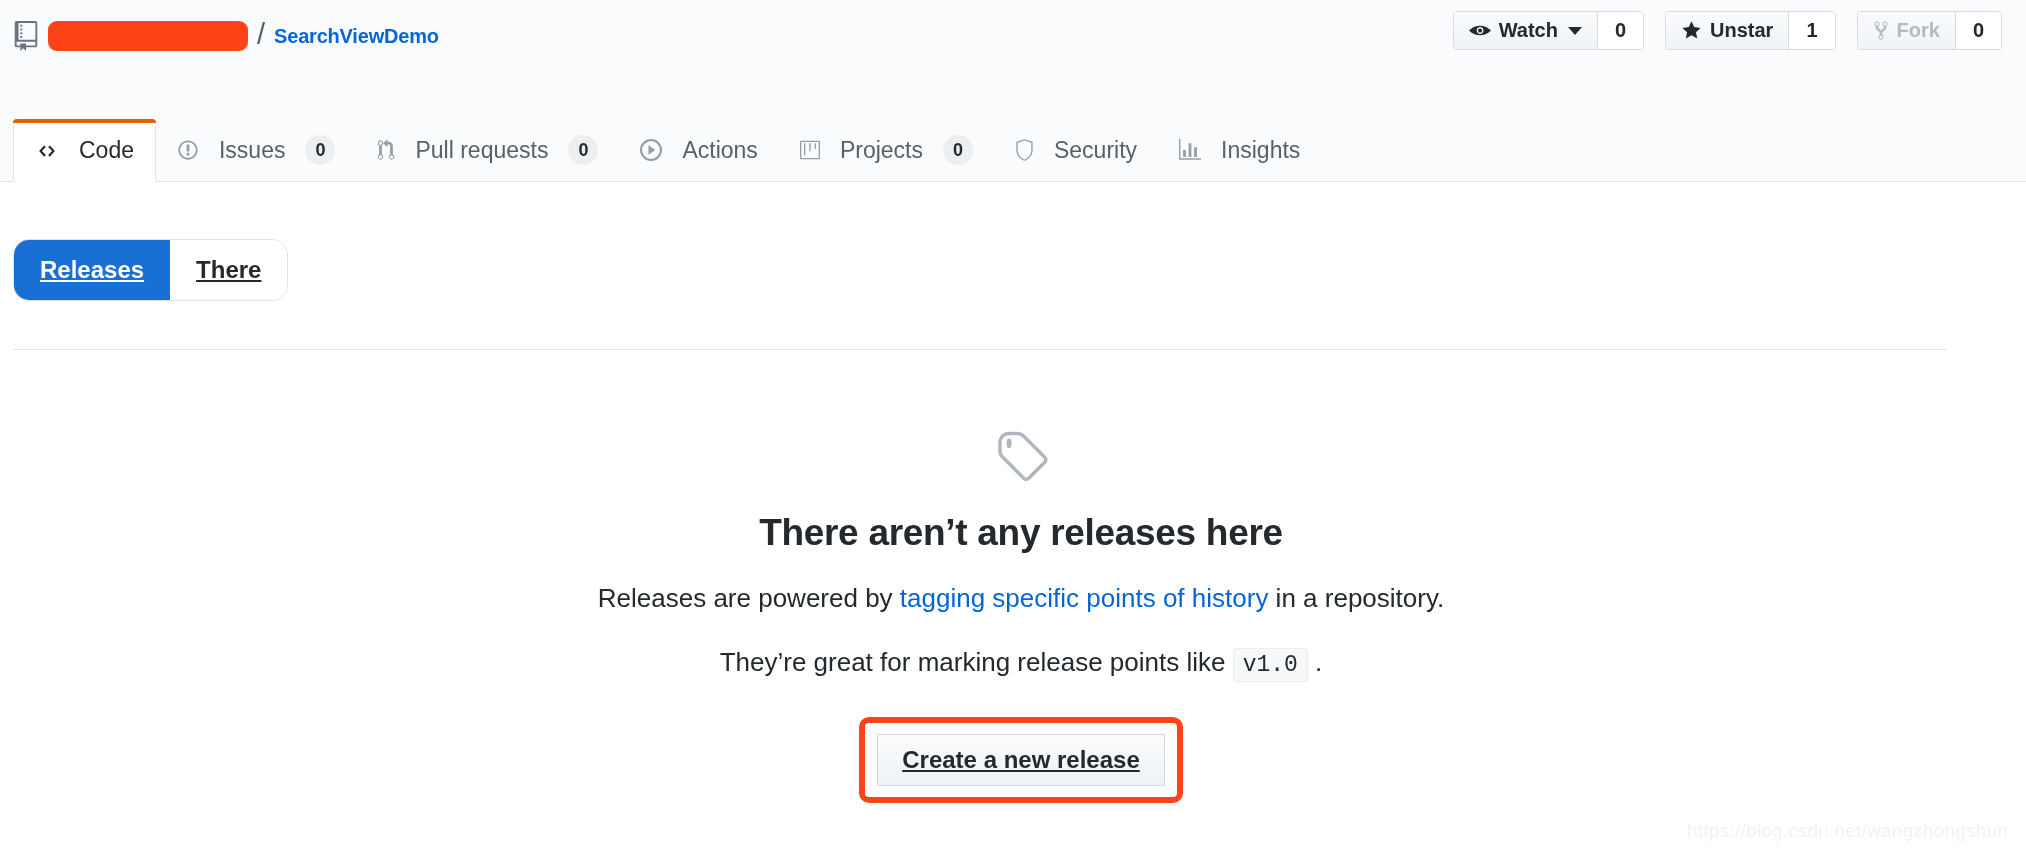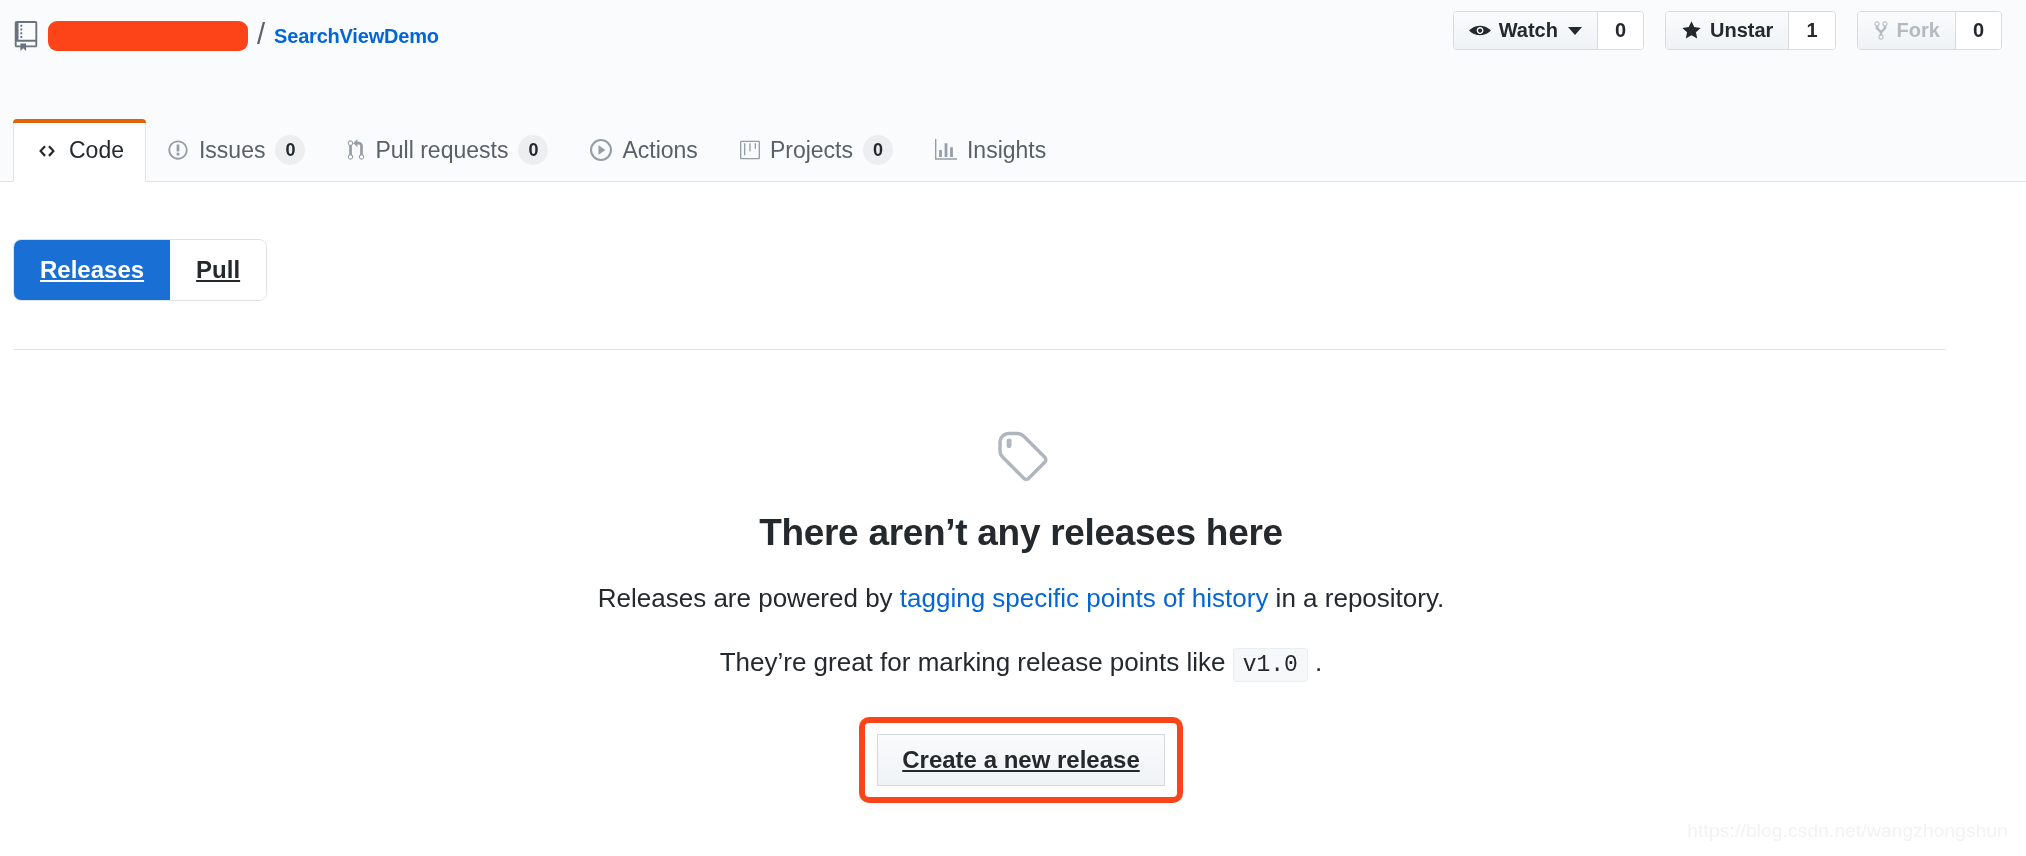--- a/index.html
+++ b/index.html
@@ -124,21 +124,21 @@
   .nav-list {
     position: absolute;
     left: 13px; bottom: 0;
     display: flex;
     align-items: flex-end;
     height: 82px;
   }
   .nav-item {
     display: flex;
     align-items: center;
-    gap: 10px;
+    gap: 20px;
     height: 62px;
     padding: 0 21px;
     font-size: 23px;
     color: #586069;
     white-space: nowrap;
     position: relative;
     text-decoration: none;
   }
   .nav-item .ico svg { display: block; }
   .nav-item.selected {
@@ -173,21 +173,21 @@
     color: #24292e;
   }
 
   
   .subnav {
     position: absolute;
     left: 13px; top: 239px;
     display: flex;
     height: 62px;
     border: 1px solid #dfe2e5;
-    border-radius: 8px;
+    border-radius: 16px;
     overflow: hidden;
   }
   .subnav-item {
     display: flex;
     align-items: center;
     justify-content: center;
     padding: 0 26px;
     font-size: 24px;
     font-weight: 700;
     color: #24292e;
@@ -389,37 +389,45 @@
         <span class="ico">
           <svg width="20" height="22" viewBox="0 0 15 16" fill="#959da5" aria-hidden="true">
             <path d="M14 1H1c-.55 0-1 .45-1 1v12c0 .55.45 1 1 1h13c.55 0 1-.45 1-1V2c0-.55-.45-1-1-1zm0 13H1V2h13v12zM4 3H3v9h1V3zm4 0H7v6h1V3zm4 0h-1v4h1V3z"></path>
           </svg>
         </span>
         <span>Projects</span>
         <span class="counter">0</span>
       </a>
 
 
+      <a class="nav-item" href="#">
+        <span class="ico">
+          <svg width="19" height="22" viewBox="0 0 14 16" fill="#959da5" aria-hidden="true">
+            <path d="M7 0L1 2v6c0 4 3 7 6 8 3-1 6-4 6-8V2L7 0zm5 8c0 3.5-2.6 6.2-5 7.1C4.6 14.2 2 11.5 2 8V2.7l5-1.67 5 1.67V8z"></path>
+          </svg>
+        </span>
+        <span>Security</span>
+      </a>
 
       <a class="nav-item" href="#">
         <span class="ico">
           <svg width="22" height="22" viewBox="0 0 16 16" fill="#959da5" aria-hidden="true">
             <path d="M16 14v1H0V0h1v14h15zM5 13H3V8h2v5zm4 0H7V3h2v10zm4 0h-2V6h2v7z"></path>
           </svg>
         </span>
         <span>Insights</span>
       </a>
 
 
     </div>
   </div>
 
   <div class="subnav">
     <a class="subnav-item active" href="#">Releases</a>
-    <a class="subnav-item" href="#">Pull</a>
+    <a class="subnav-item" href="#">There</a>
   </div>
 
   <div class="divider"></div>
 
   <div class="blankslate">
 
     <span class="tag-icon">
       <svg width="56" height="56" viewBox="0 0 14 16" fill="none" stroke="currentColor" stroke-width="1" aria-hidden="true">
         <path d="M7.73 1.73C7.26 1.26 6.62 1 5.96 1H3.5C2.12 1 1 2.12 1 3.5v2.47c0 .66.27 1.3.73 1.77l6.06 6.06c.39.39 1.02.39 1.41 0l4.59-4.59a.996.996 0 0 0 0-1.41L7.73 1.73z"></path>
         <path d="M3.6 3.1v1.4" stroke-width="1.4" stroke-linecap="round"></path>

